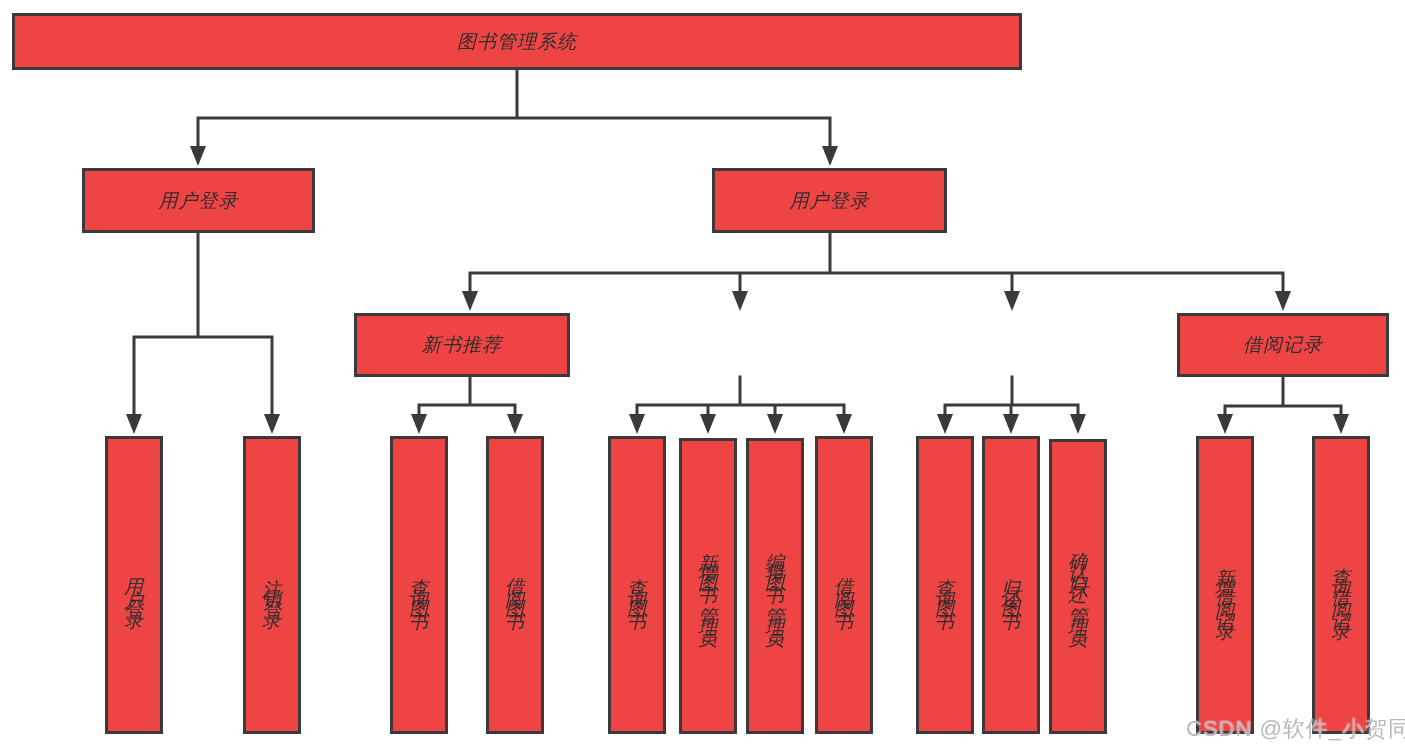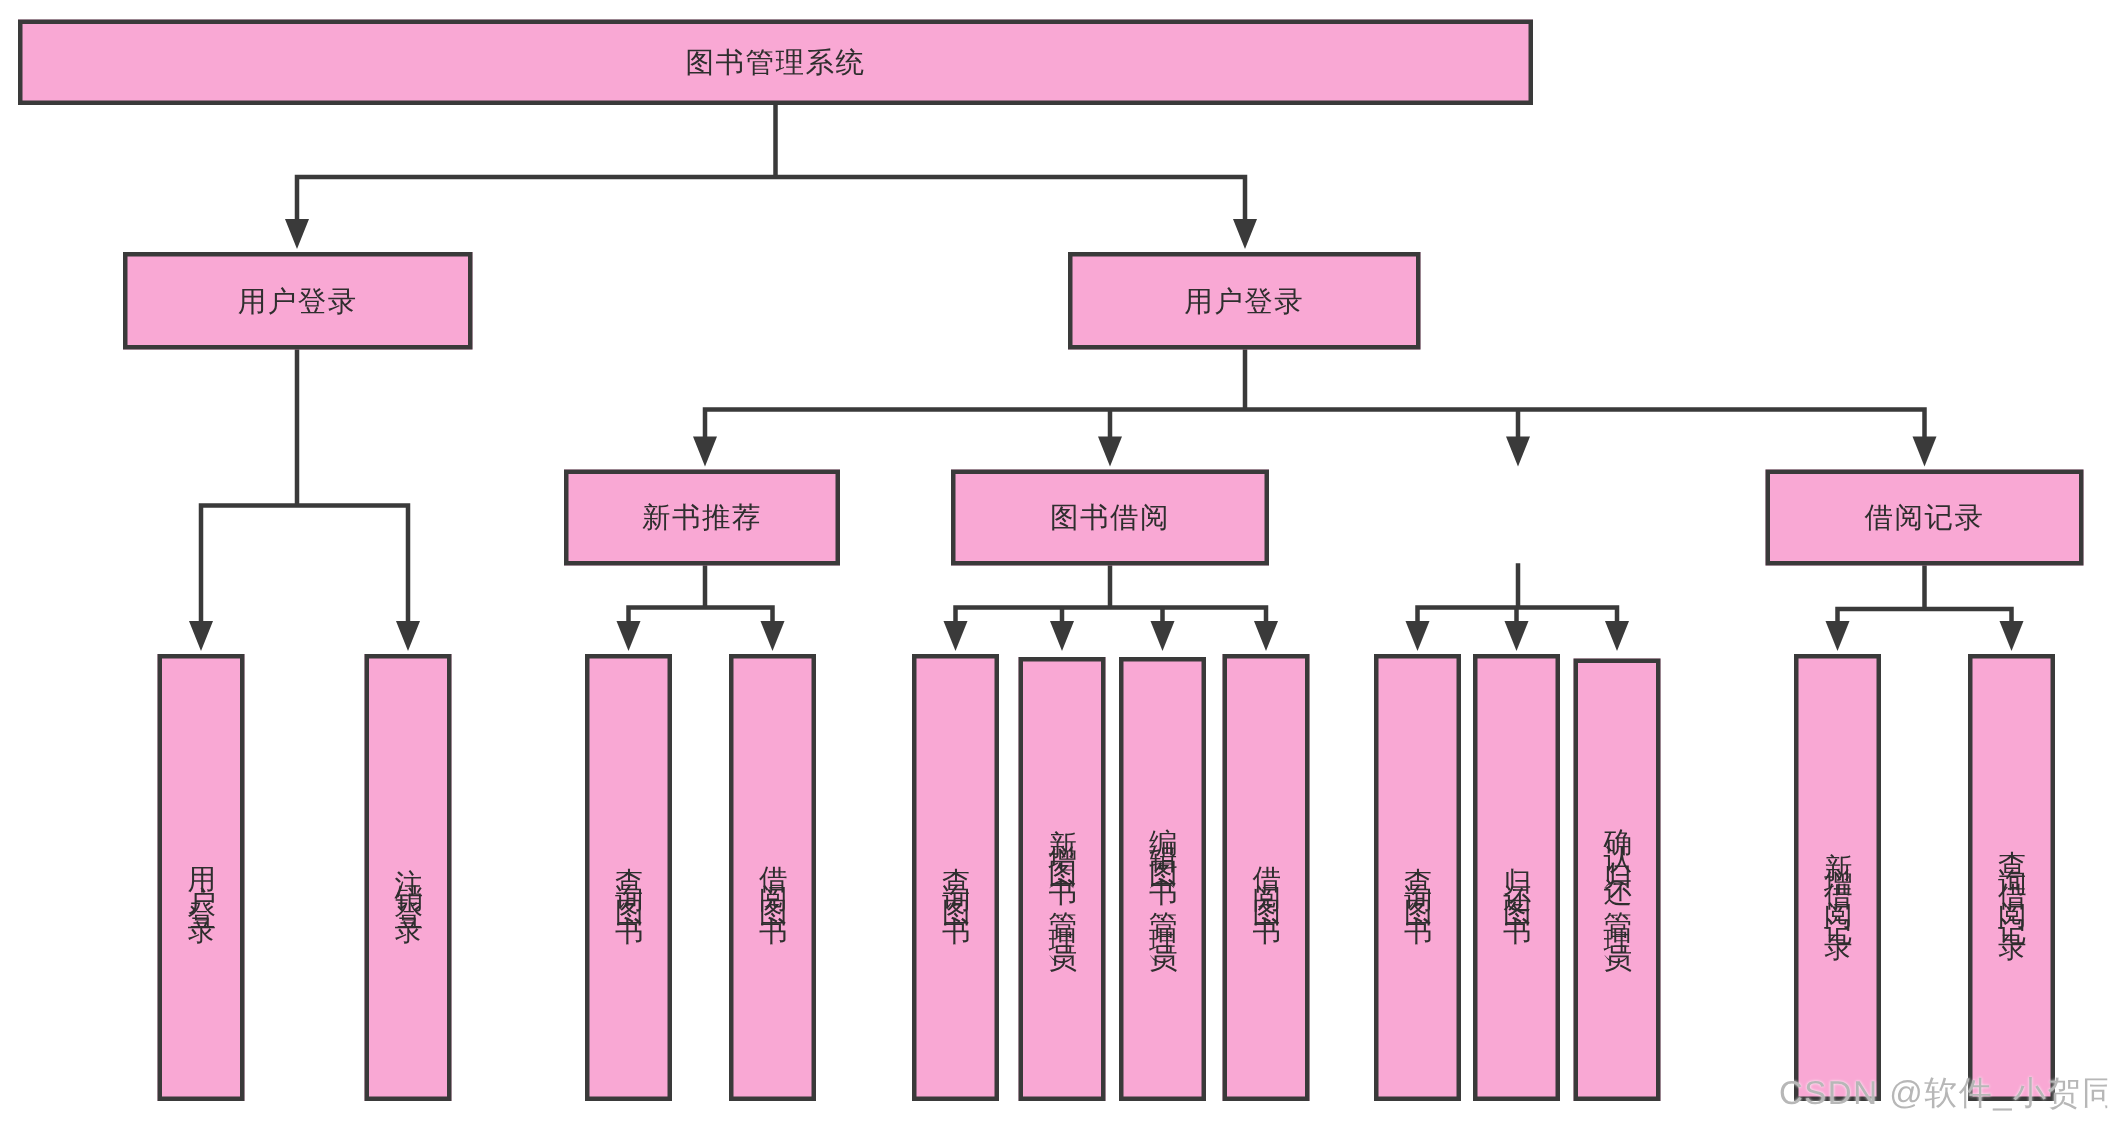--- a/index.html
+++ b/index.html
@@ -7,29 +7,30 @@
     position:relative;
     width:1405px;height:747px;
     background:#ffffff;
     font-family:"Liberation Sans","DejaVu Sans",sans-serif;
     overflow:hidden;
   }
   #connectors{position:absolute;left:0;top:0;width:1405px;height:747px;}
   .box{
     position:absolute;
     box-sizing:border-box;
-    background:#f9a8d4;
+    background:#ef4444;
     border:3px solid #3a3a3a;
     display:flex;
     align-items:center;
     justify-content:center;
     color:#2e2e2e;
     font-size:19px;
     letter-spacing:1px;
     z-index:2;
+    font-style:italic;
   }
   .vbox span{
     writing-mode:vertical-rl;
     text-orientation:mixed;
     letter-spacing:11px;
     line-height:1;
     font-size:19px;
   }
   #watermark{
     position:absolute;
@@ -95,25 +96,22 @@
     <span>图书管理系统</span>
   </div>
 
   <div class="box" style="left:82px;top:168px;width:233px;height:65px">
     <span>用户登录</span>
   </div>
   <div class="box" style="left:712px;top:168px;width:235px;height:65px">
     <span>用户登录</span>
   </div>
 
-  <div class="box" style="left:376px;top:313px;width:184px;height:64px">
+  <div class="box" style="left:354px;top:313px;width:216px;height:64px">
     <span>新书推荐</span>
-  </div>
-  <div class="box" style="left:634px;top:313px;width:212px;height:64px">
-    <span>图书借阅</span>
   </div>
   <div class="box" style="left:1177px;top:313px;width:212px;height:64px">
     <span>借阅记录</span>
   </div>
 
   <div class="box vbox" style="left:105px;top:436px;width:58px;height:298px">
     <span>用户登录</span>
   </div>
   <div class="box vbox" style="left:243px;top:436px;width:58px;height:298px">
     <span>注销登录</span>

